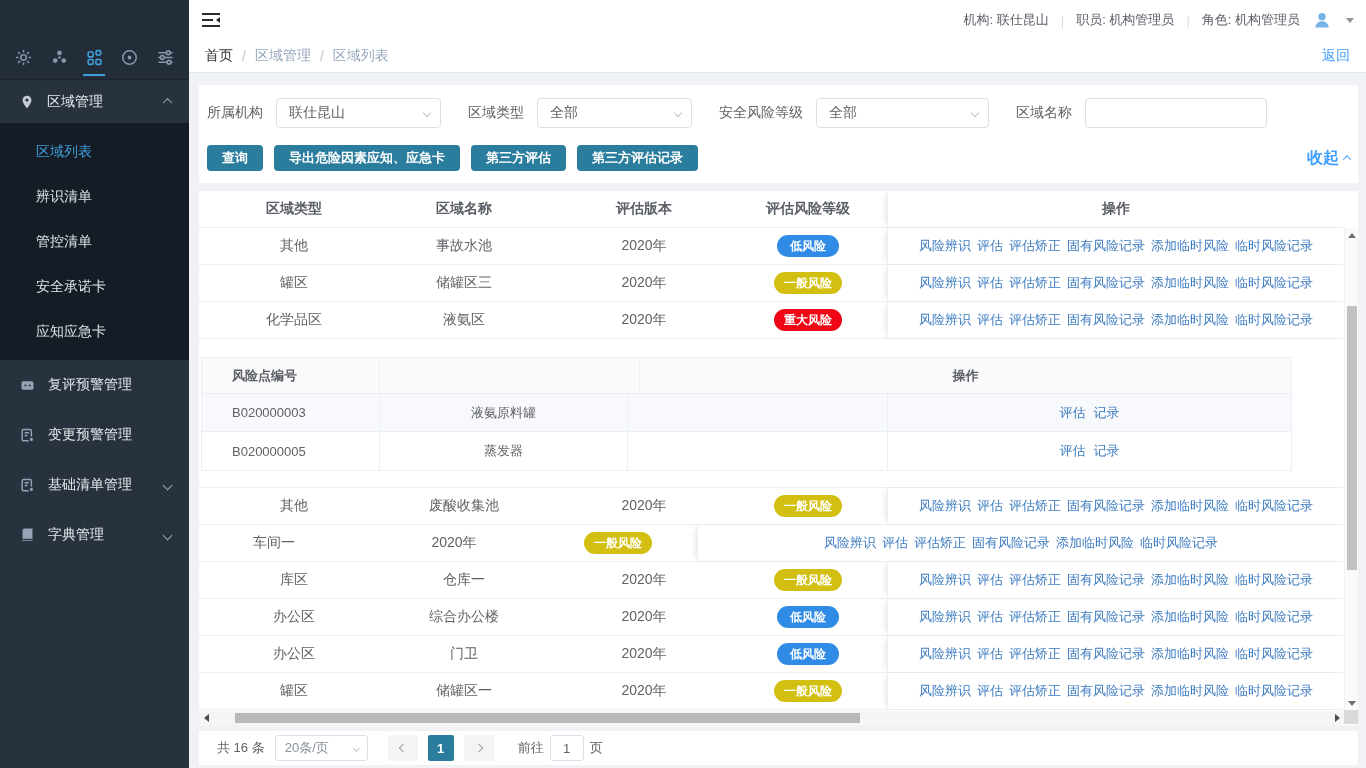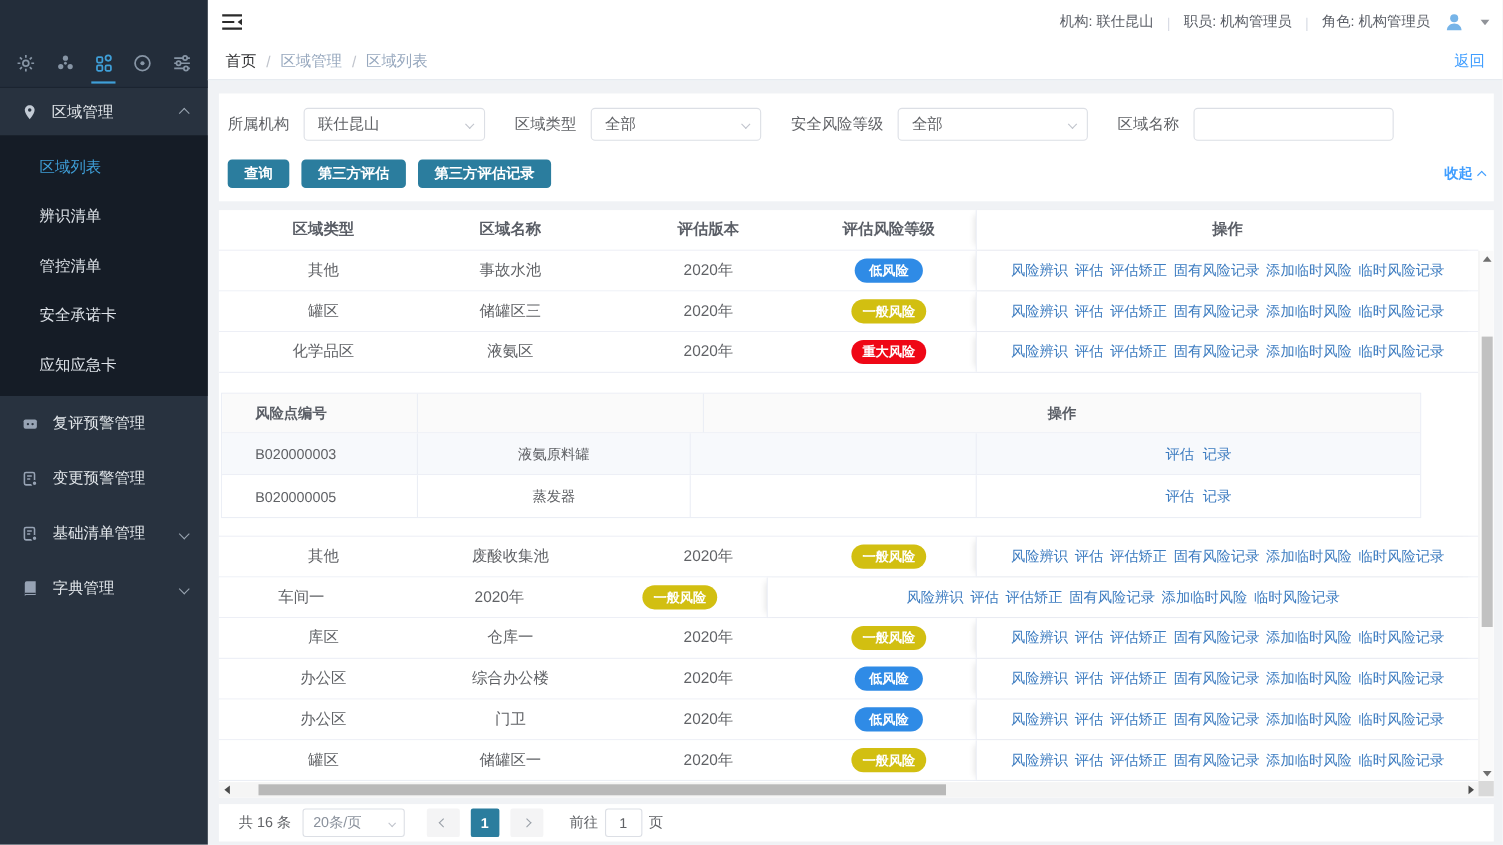--- a/index.html
+++ b/index.html
@@ -51,21 +51,21 @@
   .filter-card { background:#fff; padding:13px 8px 12px; flex:none; }
   .filter-row { display:flex; align-items:center; }
   .fgroup { display:flex; align-items:center; margin-right:27px; }
   .fgroup:last-child { margin-right:0; }
   .flabel { color:#606266; margin-right:13px; white-space:nowrap; }
   .sel { position:relative; height:30px; border:1px solid #dcdfe5; border-radius:4px; display:flex; align-items:center; padding:0 24px 0 12px; color:#606266; background:#fff; cursor:pointer; }
   .sel .chev { position:absolute; right:10px; top:11px; color:#c0c4cc; width:6px; height:6px; }
   .txt-input { height:30px; border:1px solid #dcdfe5; border-radius:4px; padding:0 10px; font-size:14px; color:#606266; outline:none; font-family:inherit; }
   .btn-row { display:flex; align-items:center; margin-top:17px; gap:11px; }
   .btn { height:26px; border:none; border-radius:4px; color:#fff; font-weight:700; font-size:13px; padding:0 15px; cursor:pointer; font-family:inherit; white-space:nowrap; }
-  .collapse-link { margin-left:auto; color:#409eff; font-size:13px; font-weight:700; display:flex; align-items:center; gap:5px; cursor:pointer; }
+  .collapse-link { margin-left:auto; color:#409eff; font-size:16px; font-weight:700; display:flex; align-items:center; gap:5px; cursor:pointer; }
   .collapse-link .chev { width:6px; height:6px; }
 
   
   .table-card { background:#fff; margin-top:8px; position:relative; padding-right:14px; flex:none; }
   .th-row { display:flex; align-items:stretch; height:37px; border-bottom:1px solid #ebeef5; font-weight:700; color:#5a5e66; }
   .th-row > div, .t-row > div { display:flex; align-items:center; justify-content:center; }
   .c1{width:190px;} .c2{width:150px;} .c3{width:210px;} .c4{width:118px;} .c5{width:20px;}
   .c6 { flex:1; border-left:1px solid #ebeef5; box-shadow:-5px 0 6px -4px rgba(0,0,0,.12); gap:6px; }
   .t-row { display:flex; align-items:stretch; height:37px; border-bottom:1px solid #ebeef5; color:#606266; background:#fff; }
   .badge { display:inline-block; min-width:62px; text-align:center; padding:3px 10px; border-radius:12px; color:#fff; font-size:12px; line-height:16px; font-weight:700; }
@@ -268,20 +268,21 @@
               <span class="chev down"></span>
             </div>
           </div>
           <div class="fgroup">
             <span class="flabel">区域名称</span>
             <input class="txt-input" style="width: 182px;" value="">
           </div>
         </div>
         <div class="btn-row">
           <button class="btn" style="background: rgb(43, 125, 158);">查询</button>
+          <button class="btn" style="background: rgb(43, 125, 158);">导出危险因素应知、应急卡</button>
           <button class="btn" style="background: rgb(43, 125, 158);">第三方评估</button>
           <button class="btn" style="background: rgb(43, 125, 158);">第三方评估记录</button>
           <span class="collapse-link">
             <span>收起</span>
             <span class="chev up"></span>
           </span>
         </div>
       </section>
 
       <section class="table-card">

